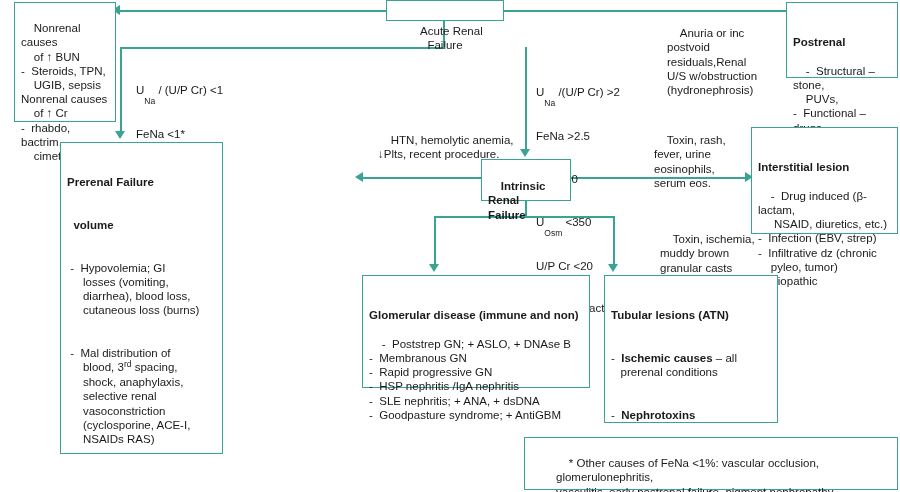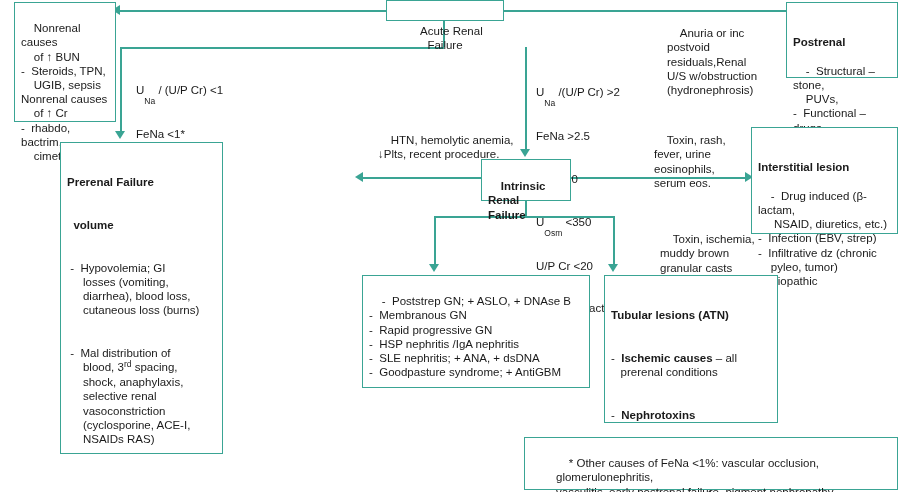--- a/index.html
+++ b/index.html
@@ -193,20 +193,21 @@
   </div>
 
 
   <div class="note" style="left:632px; top:218px; width:110px;margin-left:28px;">
     <span>Toxin, ischemia,
 muddy brown
 granular casts</span>
   </div>
 
   <div class="box" style="left:362px; top:275px; width:228px; height:113px;">
+    <div class="ttl">Glomerular disease (immune and non)</div>
     <span>-  Poststrep GN; + ASLO, + DNAse B
 -  Membranous GN
 -  Rapid progressive GN
 -  HSP nephritis /IgA nephritis
 -  SLE nephritis; + ANA, + dsDNA
 -  Goodpasture syndrome; + AntiGBM</span>
   </div>
 
   <div class="box" style="left:604px; top:275px; width:174px; height:148px;">
     <div class="ttl">Tubular lesions (ATN)</div>

